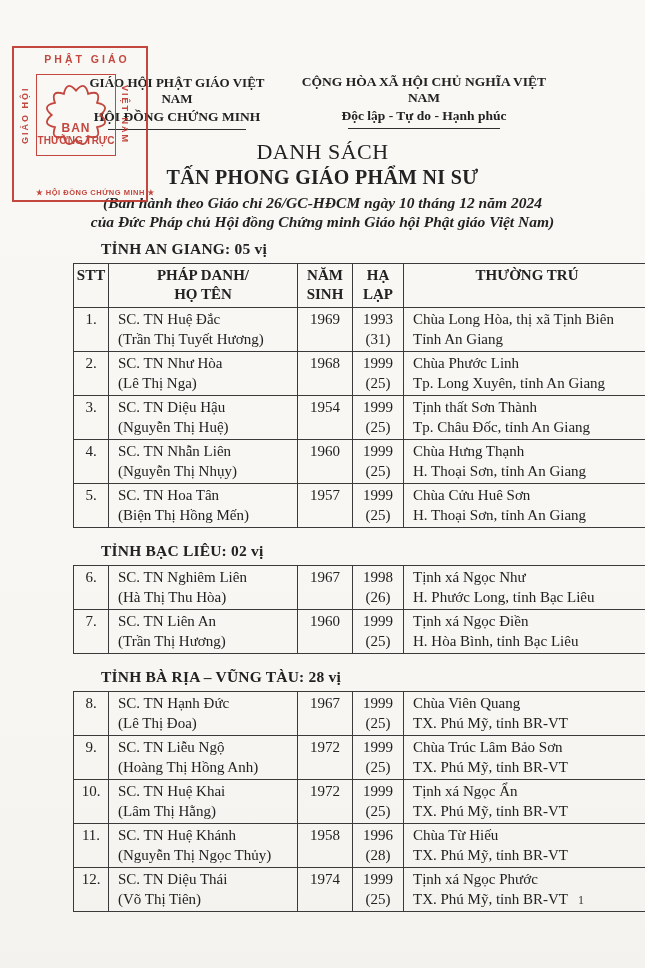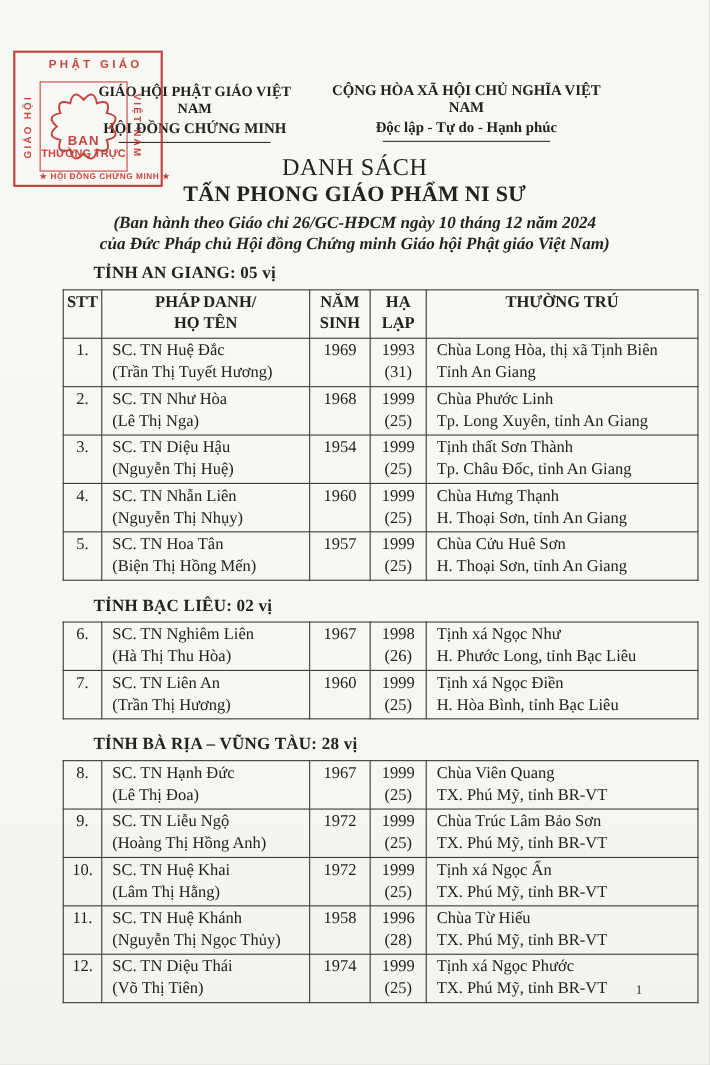--- a/index.html
+++ b/index.html
@@ -5,21 +5,21 @@
   * { margin:0; padding:0; box-sizing:border-box; }
   body { background:#d9d7d2; font-family:"Liberation Serif","DejaVu Serif",serif; }
   .page {
     position:relative; width:645px; height:968px; margin:0 auto;
     background:linear-gradient(180deg,#f9f8f5 0%, #f7f6f2 70%, #f3f2ee 100%);
     color:#222; overflow:hidden;
   }
 
   
   .stamp {
-    position:absolute; left:12px; top:46px; width:136px; height:124px;
+    position:absolute; left:12px; top:46px; width:136px; height:156px;
     border:2.5px solid #bf3a31; color:#bf3a31; opacity:.93; z-index:3;
   }
   .stamp-inner {
     position:absolute; left:22px; top:26px; width:80px; height:82px;
     border:1.5px solid #bf3a31;
     display:flex; align-items:center; justify-content:center;
   }
   .stamp-top {
     position:absolute; top:5px; left:24px; right:10px; text-align:center;
     font-size:10.5px; font-weight:bold; letter-spacing:3px; font-family:"Liberation Sans",sans-serif;
@@ -62,21 +62,21 @@
   
   .gn-logo {
     position:absolute; left:251px; top:235px; z-index:2;
     display:flex; align-items:baseline; gap:5px;
     font-family:"Liberation Sans","DejaVu Sans",sans-serif; color:#e0251c;
   }
   .gn-prefix { font-size:20px; font-weight:bold; transform:scaleX(.92); transform-origin:left bottom; }
   .gn-name   { font-size:26px; font-weight:bold; letter-spacing:-.5px; transform:scaleX(.9); transform-origin:left bottom; }
 
   
-  .content { position:absolute; top:238px; left:0; width:619px; }
+  .content { position:absolute; top:238px; left:16px; width:619px; }
   .sec-heading {
     font-size:15.5px; font-weight:bold; line-height:21px;
     margin:0 0 4px 85px; letter-spacing:.2px;
   }
   .province + .province { margin-top:12px; }
   .roster { border-collapse:collapse; table-layout:fixed; width:577px; margin-left:57px; }
   .roster th, .roster td { border:1.6px solid #3a3a3a; vertical-align:top; }
   .roster th { height:44px; text-align:center; font-weight:bold; font-size:15px; line-height:19px; padding:2px; }
   .roster td { height:40px; font-size:15px; line-height:20px; padding:1px 0 2px; }
   .td-stt   { text-align:center; }

